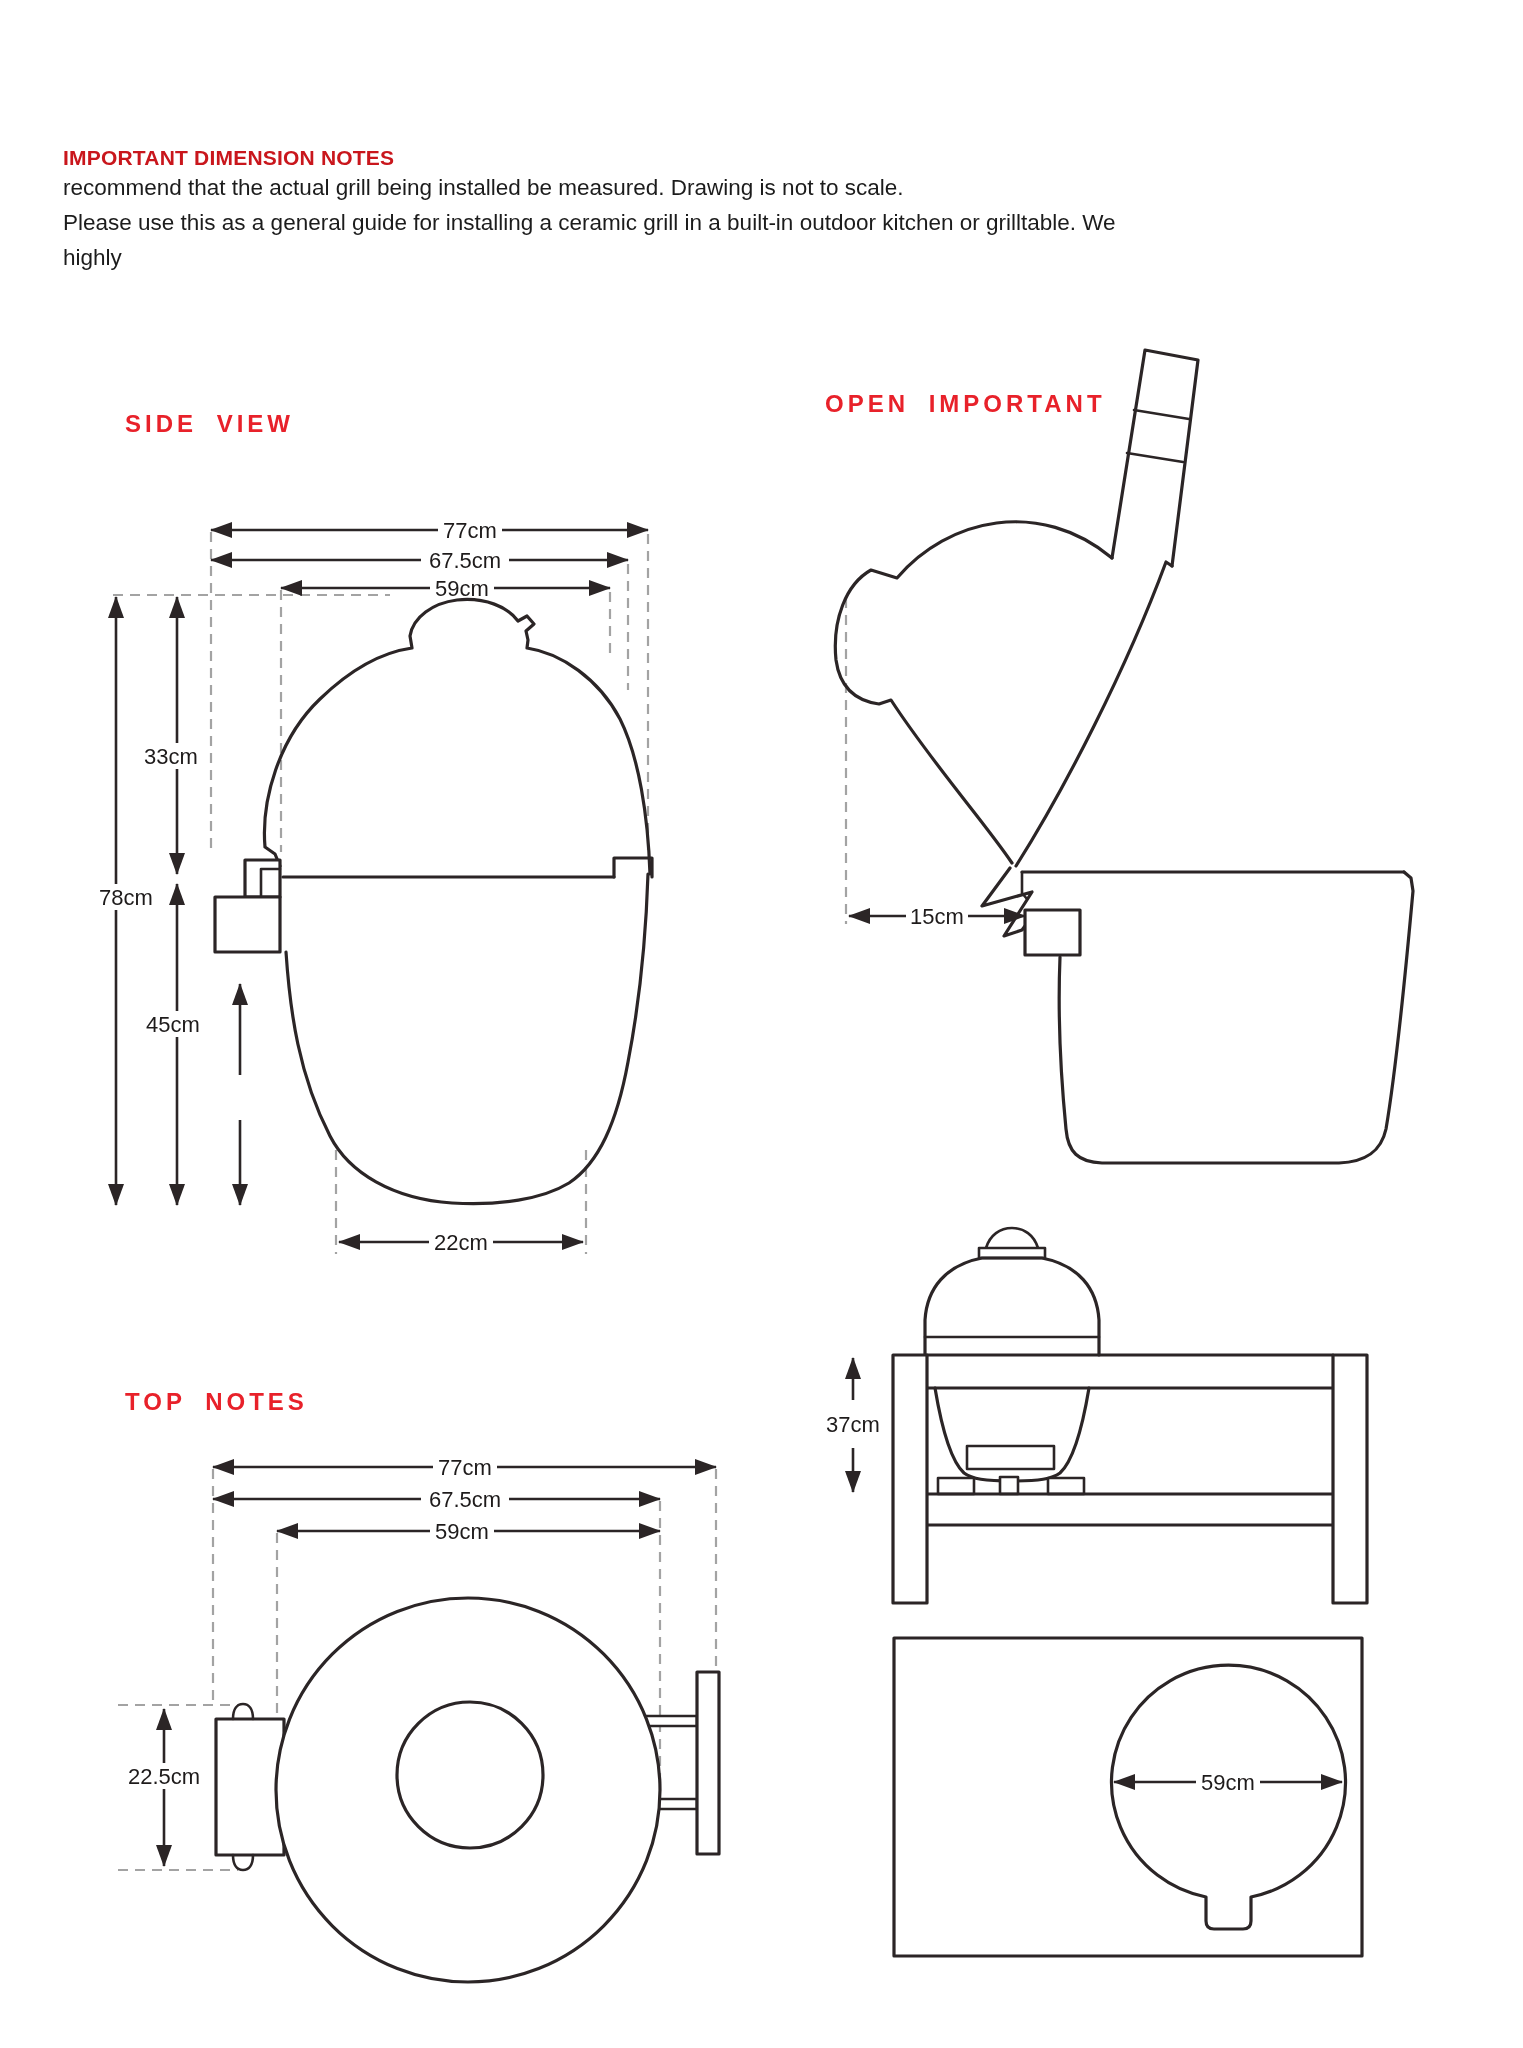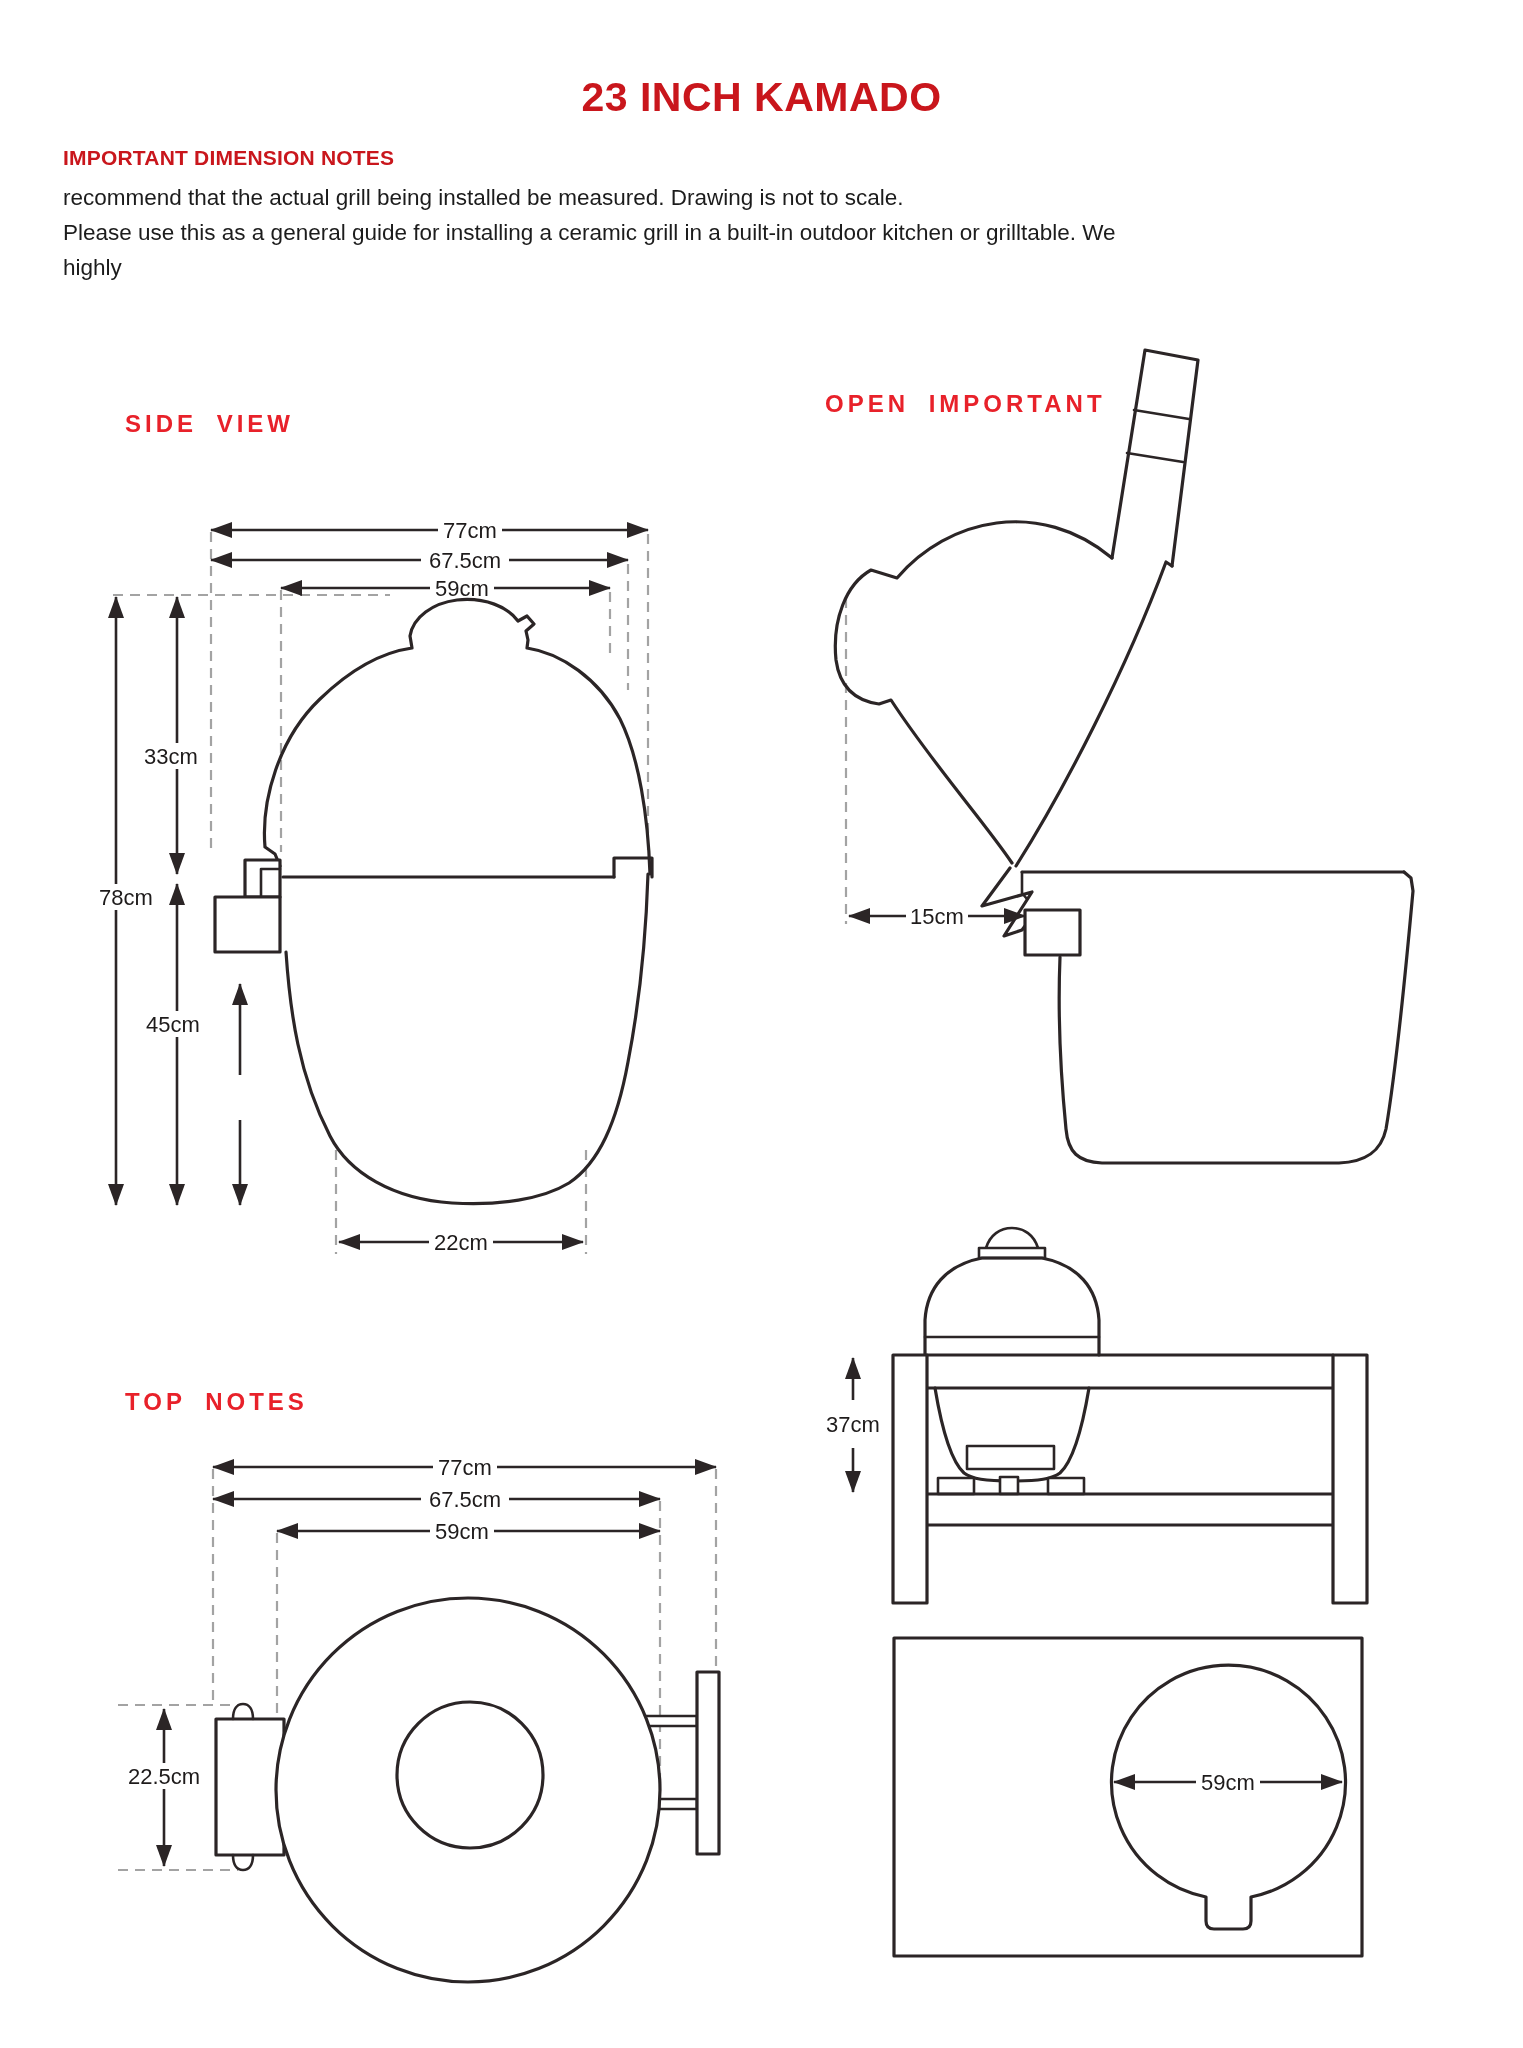--- a/index.html
+++ b/index.html
@@ -17,21 +17,21 @@
   }
   .page-title{
     position:absolute;left:0;top:74px;width:100%;
     text-align:center;
     font-size:41px;font-weight:bold;color:var(--accent-red);
     letter-spacing:0.5px;
   }
   .notes{position:absolute;left:63px;top:146px;width:1110px;}
   .notes-heading{
     font-size:21px;font-weight:bold;color:var(--accent-red);
-    margin-bottom:10px;letter-spacing:0.2px;
+    margin-bottom:0;letter-spacing:0.2px;
   }
   .notes-line{
     font-size:22.5px;color:#1c1c1c;line-height:35px;
   }
   .section-label{
     position:absolute;
     font-size:24px;font-weight:bold;color:var(--heading-red);
     letter-spacing:4px;word-spacing:9px;
   }
   #lbl-side-view{left:125px;top:410px;}
@@ -45,21 +45,20 @@
   .dash{fill:none;stroke:#a3a3a3;stroke-width:2.2;stroke-dasharray:10 7;}
   .dim{fill:none;stroke:var(--line);stroke-width:2.6;}
   .wbg{fill:#ffffff;stroke:none;}
   .lbl{font-family:"Liberation Sans",sans-serif;font-size:22px;fill:#1e1b1b;text-anchor:middle;}
 </style>
 </head>
 <body>
 
 <div id="page">
 
-  <div class="page-title">23 INCH KAMADO</div>
 
   <div class="notes">
     <div class="notes-heading">IMPORTANT DIMENSION NOTES</div>
     <div class="notes-line">recommend that the actual grill being installed be measured. Drawing is not to scale.</div>
     <div class="notes-line">Please use this as a general guide for installing a ceramic grill in a built-in outdoor kitchen or grilltable. We highly</div>
   </div>
 
   <div class="section-label" id="lbl-side-view">SIDE VIEW</div>
   <div class="section-label" id="lbl-open-clearance">OPEN IMPORTANT</div>
   <div class="section-label" id="lbl-top-view">TOP NOTES</div>

